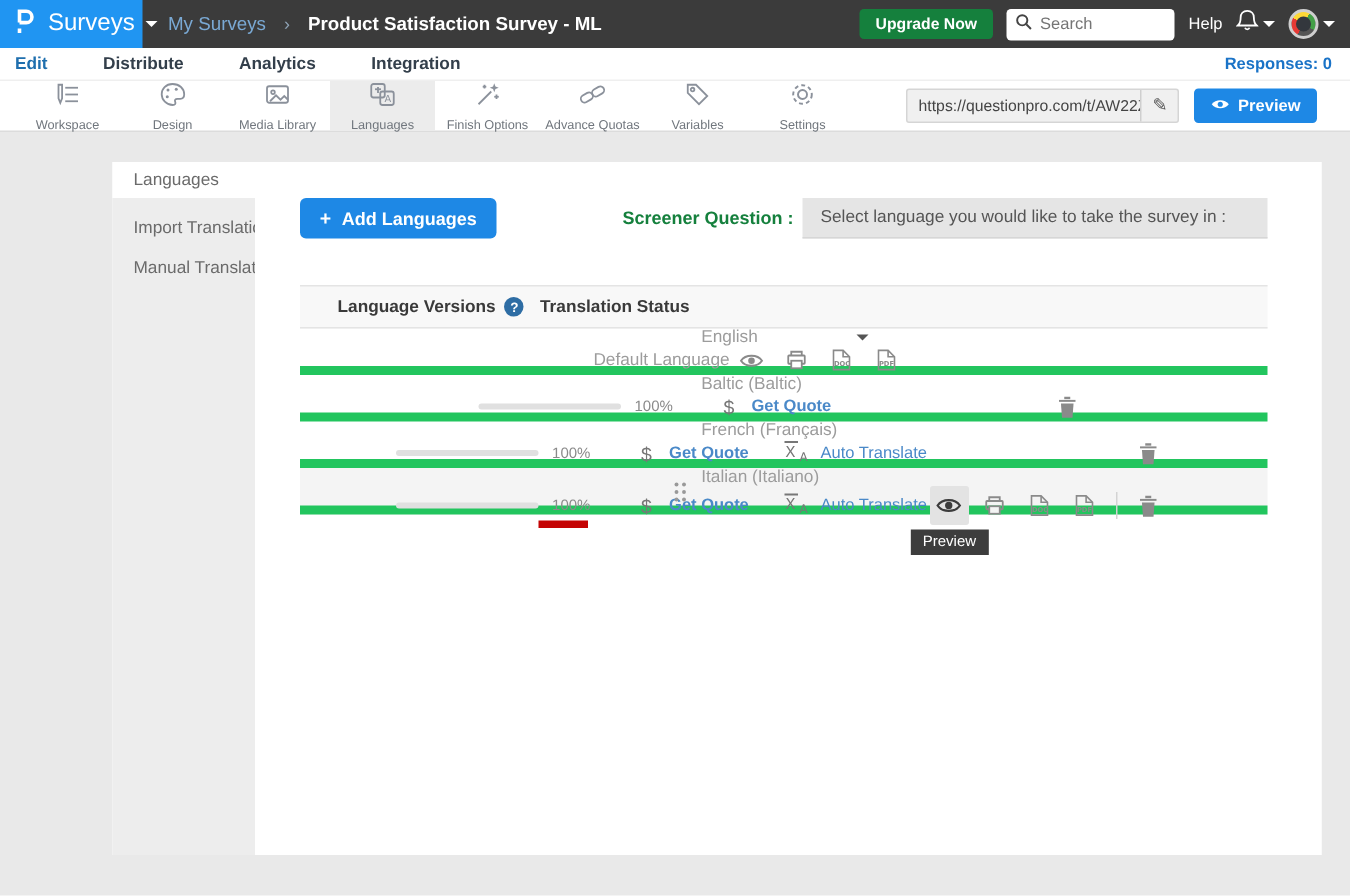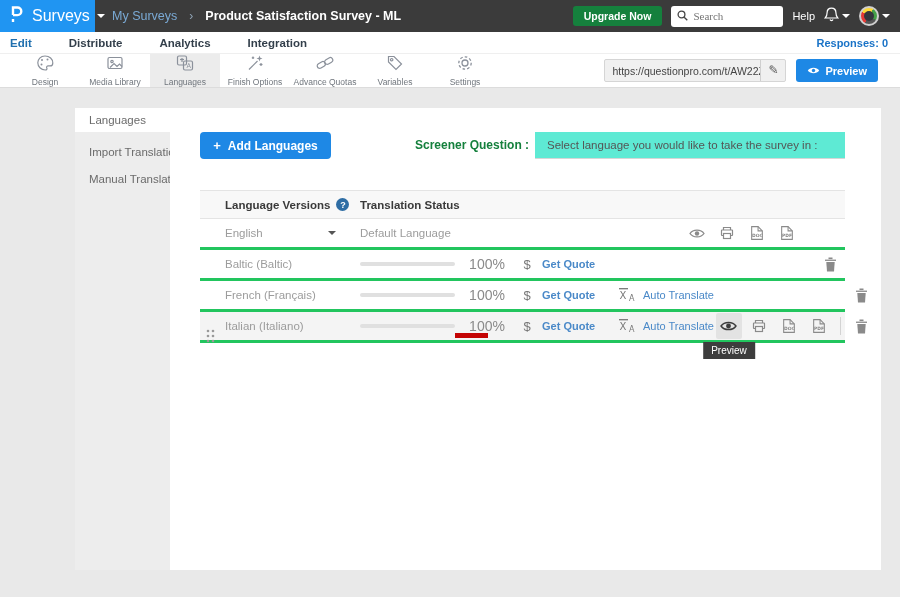--- a/index.html
+++ b/index.html
@@ -10,21 +10,21 @@
   .topbar { height:32px; background:#3b3b3b; display:flex; align-items:center; position:relative; }
   .logo-area { width:95px; height:32px; background:#2095f2; display:flex; align-items:center; gap:7px; padding-left:9px; color:#fff; flex:none; }
   .menu-label { font-size:16px; }
   .caret { width:0; height:0; border-left:4px solid transparent; border-right:4px solid transparent; border-top:4px solid currentColor; display:inline-block; }
   .breadcrumb { margin-left:17px; font-size:12.5px; color:#7aa9d4; display:flex; align-items:center; gap:12px; }
   .crumb-sep { color:#8fa3b5; font-size:12px; }
   .crumb-title { color:#ffffff; font-weight:600; }
   .topbar-right { margin-left:auto; display:flex; align-items:center; gap:9px; padding-right:10px; }
   .upgrade-btn { background:#15803d; color:#fff; font-size:10.5px; font-weight:700; padding:4px 11px; border-radius:3px; border:none; cursor:pointer; }
   .search-box { background:#fff; border-radius:3px; height:21px; width:112px; display:flex; align-items:center; padding:0 6px; gap:5px; }
-  .search-box input { border:none; outline:none; font-size:11px; width:78px; color:#333; font-family:Liberation Serif, serif; background:transparent; }
+  .search-box input { border:none; outline:none; font-size:11px; width:78px; color:#333; font-family:Liberation Sans, sans-serif; background:transparent; }
   .help { color:#fff; font-size:11px; }
   .bell-wrap { display:flex; align-items:center; gap:3px; color:#fff; }
   .avatar-wrap { display:flex; align-items:center; gap:3px; color:#fff; }
   .avatar { width:20px; height:20px; border-radius:50%; border:2px solid #cfcfcf;
             background: conic-gradient(from 210deg, #e53935 0 25%, #fdd835 25% 50%, #43a047 50% 75%, #555 75%); position:relative; }
   .avatar::after { content:""; position:absolute; inset:3px; border-radius:50%; background:#33373d; }
 
   
   .subnav { height:22px; background:#fff; display:flex; align-items:center; border-bottom:1px solid #efefef; }
   .nav-item { font-size:11.5px; font-weight:700; color:#333f4b; margin-left:10px; margin-right:27px; cursor:pointer; }
@@ -47,36 +47,36 @@
   .sidebar { position:absolute; left:0; top:0; width:95px; height:100%; }
   .sb-item { height:24px; display:flex; align-items:center; padding-left:14px; font-size:11.5px; color:#6b6b6b; cursor:pointer; white-space:nowrap; }
   .sb-active { background:#fff; }
   .sb-rest { background:#ededed; height:438px; padding-top:6px; }
   .sb-rest .sb-item { height:27px; }
 
   .main { position:absolute; left:95px; top:0; right:0; bottom:0; background:#fff; }
   .add-btn { position:absolute; left:30px; top:24px; width:131px; height:27px; background:#1e88e5; border:none; border-radius:4px; color:#fff; font-size:12px; font-weight:600; cursor:pointer; display:flex; align-items:center; justify-content:center; gap:7px; font-family:"Liberation Sans",sans-serif; }
   .add-plus { font-size:13px; font-weight:700; }
   .screener-label { position:absolute; left:245px; top:24px; width:110px; height:27px; line-height:27px; text-align:left; font-size:12px; font-weight:700; color:#15803d; white-space:nowrap; }
-  .screener-box { position:absolute; left:365px; top:24px; width:310px; height:27px; background:#5eead4; border-bottom:1px solid #d6d6d6; line-height:26px; padding-left:12px; font-size:11.5px; color:#555; cursor:pointer; white-space:nowrap; overflow:hidden; }
+  .screener-box { position:absolute; left:365px; top:24px; width:310px; height:27px; background:#e5e5e5; border-bottom:1px solid #d6d6d6; line-height:26px; padding-left:12px; font-size:11.5px; color:#555; cursor:pointer; white-space:nowrap; overflow:hidden; }
 
   
   .lang-table { position:absolute; left:30px; top:82px; right:36px; }
   .thead { height:29px; background:#f8f8f8; border-top:1px solid #e4e4e4; border-bottom:1px solid #e4e4e4; display:flex; align-items:center; font-weight:700; font-size:11.5px; color:#3a3a3a; }
   .th-name { padding-left:25px; width:160px; display:flex; align-items:center; gap:6px; }
   .help-circle { width:13px; height:13px; border-radius:50%; background:#2e6da4; color:#fff; font-size:9px; font-weight:700; display:inline-flex; align-items:center; justify-content:center; cursor:pointer; }
-  .row { height:31px; display:flex; align-items:center; border-bottom:3px solid #22c55e; font-size:11.5px; color:#9c9c9c; position:relative; }
+  .row { height:31px; display:flex; align-items:center; border-bottom:6px solid #22c55e; font-size:11.5px; color:#9c9c9c; position:relative;flex-direction:column; }
   .row.hovered { background:#f4f4f4; }
   .cell-name { width:160px; padding-left:25px; display:flex; align-items:center; position:relative; flex:none; }
   .drag-handle { position:absolute; left:6px; top:9px; cursor:grab; }
   .name-caret { margin-left:auto; margin-right:24px; color:#555; cursor:pointer; }
   .cell-status { display:flex; align-items:center; flex:1; }
   .progress-track { width:95px; height:4px; border-radius:2px; background:#e0e0e0; overflow:hidden; flex:none; }
   .progress-fill { height:100%; background:#2cb02c; border-radius:2px; }
-  .pct { width:46px; margin-left:9px; font-size:14px; color:#8a8a8a; position:relative; flex:none;text-align:center; }
+  .pct { width:46px; margin-left:9px; font-size:10px; color:#8a8a8a; position:relative; flex:none; }
   .red-mark { position:absolute; left:-9px; top:15px; width:33px; height:5px; background:#c40404; }
   .dollar { width:18px; margin-left:8px; font-size:13px; color:#777; text-align:center; cursor:pointer; flex:none; }
   .quote-link { margin-left:6px; width:62px; color:#4a89c8; font-size:11px; cursor:pointer; flex:none;font-weight:bold; }
   .tr-icon { margin-left:14px; flex:none; cursor:pointer; }
   .auto-link { margin-left:7px; color:#4a89c8; font-size:11px; cursor:pointer; white-space:nowrap; }
   .actions { margin-left:auto; display:flex; align-items:center; flex:none; }
   .icon-slot { width:30px; display:flex; justify-content:center; align-items:center; color:#8a8a8a; cursor:pointer; position:relative; }
   .eye-hover { width:26px; height:26px; background:#e3e3e3; border-radius:2px; display:flex; align-items:center; justify-content:center; color:#3c3c3c; }
   .sep { width:1px; height:18px; background:#d3d3d3; margin:0 6px; }
   .sep.ghost { background:transparent; }
@@ -134,20 +134,31 @@
   <span class="nav-item">Distribute</span>
   <span class="nav-item">Analytics</span>
   <span class="nav-item">Integration</span>
   <span class="responses">Responses: 0</span>
 </div>
 
 <div class="toolbar">
   <div class="tool-item">
     <span>
       <svg width="18" height="18" viewBox="0 0 18 18" fill="none" stroke="#8b919b" stroke-width="1.2">
+          <line x1="7.5" y1="4.5" x2="16" y2="4.5"></line>
+          <line x1="7.5" y1="9" x2="16" y2="9"></line>
+          <line x1="7.5" y1="13.5" x2="16" y2="13.5"></line>
+          <path d="M3 2.5 v9 l1.2 3 1.2-3 v-9 z"></path>
+        </svg>
+    </span>
+    <span class="tool-label">Workspace</span>
+  </div>
+  <div class="tool-item">
+    <span>
+      <svg width="18" height="18" viewBox="0 0 18 18" fill="none" stroke="#8b919b" stroke-width="1.2">
           <path d="M9 2 C4.5 2 1.8 5.3 1.8 8.8 c0 3.6 3.1 7.2 7.4 7.2 1.6 0 2.1-1 1.6-2 -0.5-1.1 0-2.1 1.5-2.1 h1.9 c1.6 0 2.6-1.1 2.6-3 C16.8 5 13.6 2 9 2 Z"></path>
           <circle cx="6" cy="6" r="1" fill="#8b919b" stroke="none"></circle>
           <circle cx="11.5" cy="5.5" r="1" fill="#8b919b" stroke="none"></circle>
           <circle cx="5.5" cy="10.5" r="1" fill="#8b919b" stroke="none"></circle>
         </svg>
     </span>
     <span class="tool-label">Design</span>
   </div>
   <div class="tool-item">
     <span>

